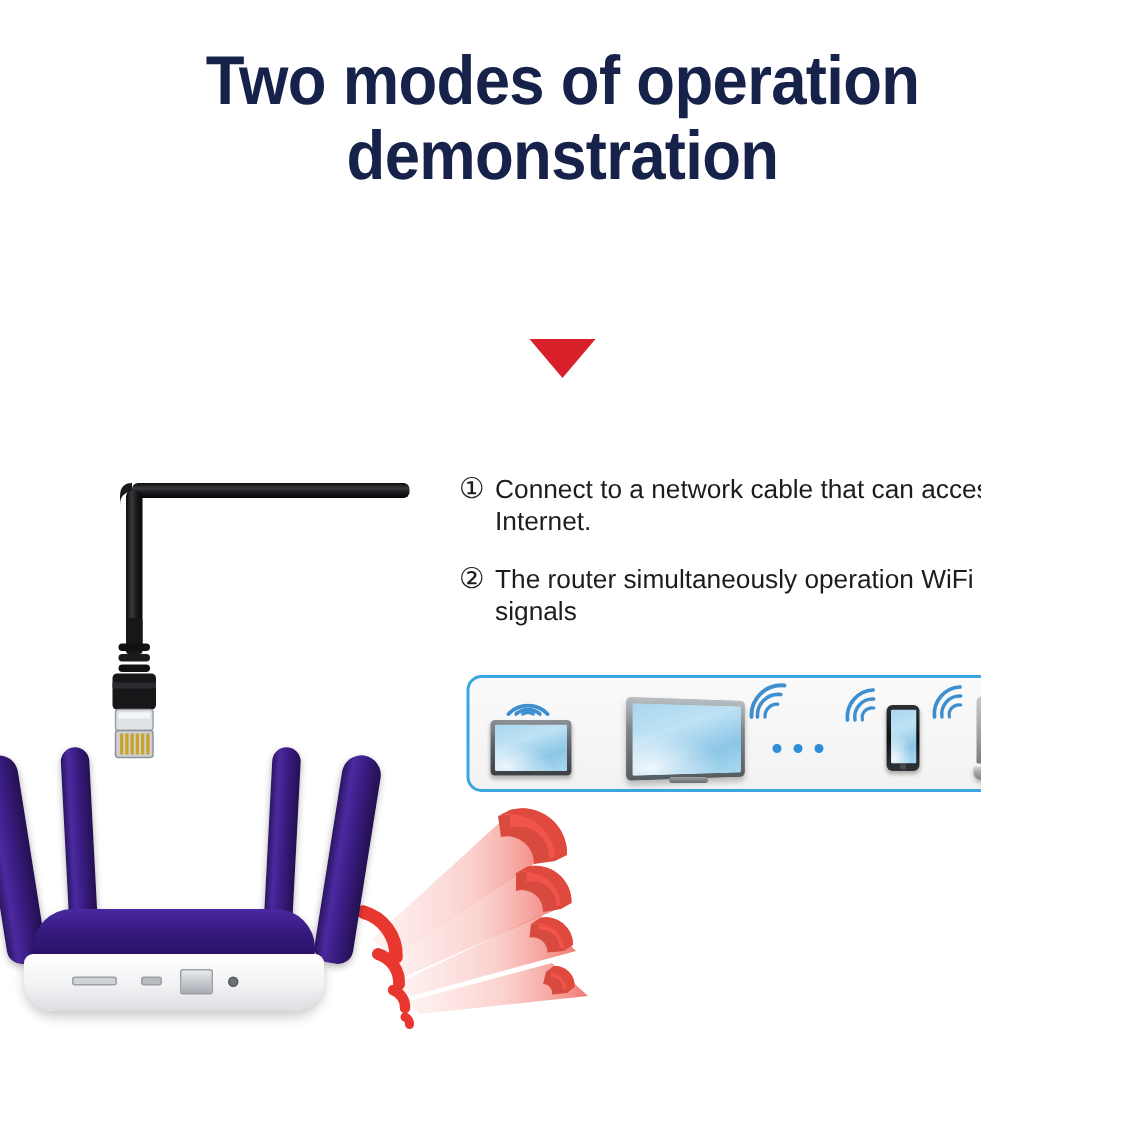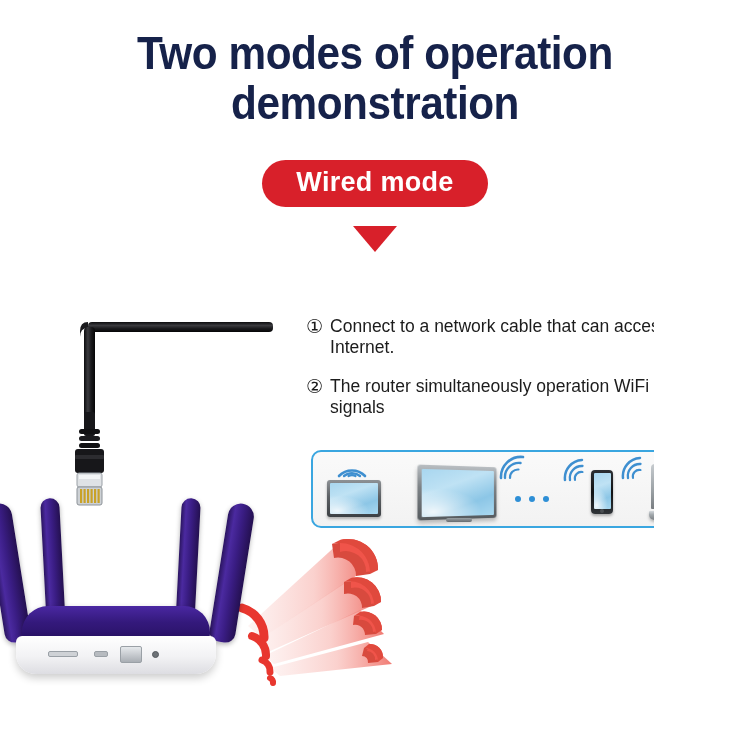--- a/index.html
+++ b/index.html
@@ -148,23 +148,20 @@
 </head>
 <body>
 
 <div id="stage">
 
   <div class="title-block">
     <span class="title-line">Two modes of operation</span>
     <span class="title-line">demonstration</span>
   </div>
 
-  <div class="badge-wrap">
-    <span class="badge">Wired mode</span>
-  </div>
   <div class="badge-arrow">
     <i></i>
   </div>
 
   <div class="steps">
     <div class="step">
       <span class="step-num">①</span>
       <span class="step-txt">Connect to a network cable that can access the Internet.</span>
     </div>
     <div class="step">

